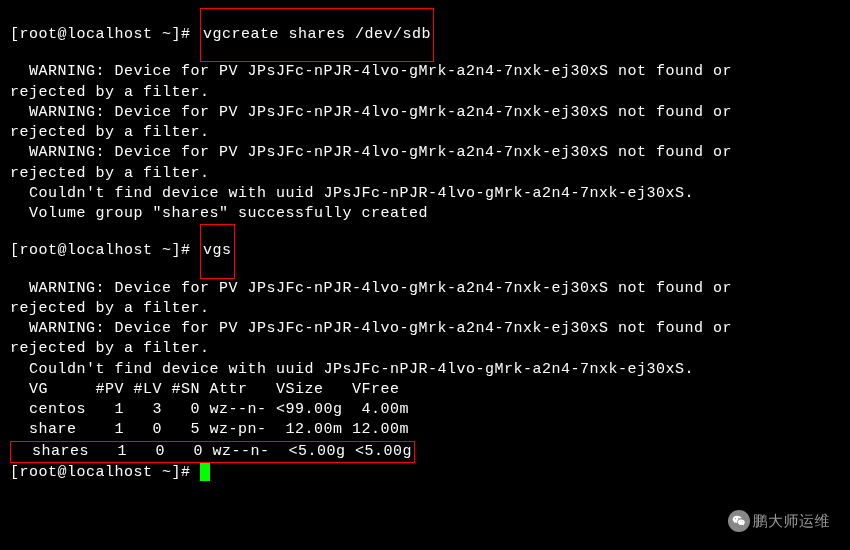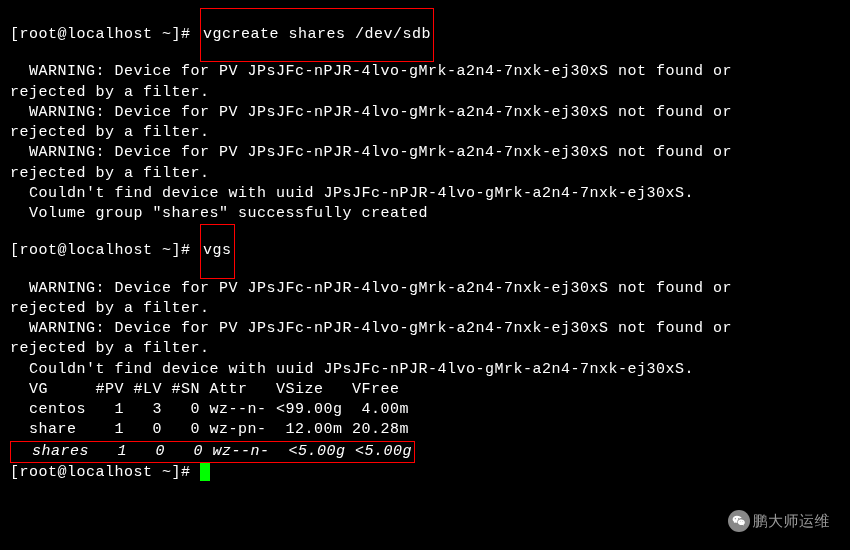--- a/index.html
+++ b/index.html
@@ -18,21 +18,20 @@
     .line { white-space: pre; }
     .cmd-highlight {
       border: 1px solid #ff0000;
       padding: 16px 2px;
       display: inline-block;
     }
     .row-highlight {
       border: 1px solid #ff0000;
       display: inline-block;
       padding: 0 2px;
-      font-style: italic;
     }
     .cursor {
       background: #00ff00;
       display: inline-block;
       width: 10px;
       height: 18px;
       vertical-align: text-bottom;
     }
     .watermark {
       position: absolute;
@@ -70,21 +69,21 @@
 <div class="line">  Volume group "shares" successfully created</div>
 
 <div class="line"><span>[root@localhost ~]# </span><span class="cmd-highlight">vgs</span></div>
 <div class="line">  WARNING: Device for PV JPsJFc-nPJR-4lvo-gMrk-a2n4-7nxk-ej30xS not found or </div>
 <div class="line">rejected by a filter.</div>
 <div class="line">  WARNING: Device for PV JPsJFc-nPJR-4lvo-gMrk-a2n4-7nxk-ej30xS not found or </div>
 <div class="line">rejected by a filter.</div>
 <div class="line">  Couldn't find device with uuid JPsJFc-nPJR-4lvo-gMrk-a2n4-7nxk-ej30xS.</div>
 <div class="line">  VG     #PV #LV #SN Attr   VSize   VFree </div>
 <div class="line">  centos   1   3   0 wz--n- &lt;99.00g  4.00m</div>
-<div class="line">  share    1   0   0 wz-pn-  12.00m 20.28m</div>
+<div class="line">  share    1   0   5 wz-pn-  12.00m 12.00m</div>
 <div class="line"><span class="row-highlight">  shares   1   0   0 wz--n-  &lt;5.00g &lt;5.00g</span></div>
 
 <div class="line"><span>[root@localhost ~]# </span><span class="cursor"></span></div>
 
 <div class="watermark">
   <span class="watermark-icon">
     <svg viewBox="0 0 24 24">
         <path d="M8.5 3C4.36 3 1 5.69 1 9c0 1.82 1.05 3.45 2.69 4.56l-.67 2.01 2.35-1.17c.98.27 2.03.43 3.13.43.28 0 .56-.01.83-.03-.18-.56-.28-1.15-.28-1.77 0-3.31 3.22-6 7.19-6 .14 0 .27 0 .41.01C15.84 4.64 12.5 3 8.5 3zm-2.75 4c.55 0 1 .45 1 1s-.45 1-1 1-1-.45-1-1 .45-1 1-1zm5.5 0c.55 0 1 .45 1 1s-.45 1-1 1-1-.45-1-1 .45-1 1-1zm5 2c-3.45 0-6.25 2.24-6.25 5s2.8 5 6.25 5c.77 0 1.51-.11 2.19-.31l2.06 1.03-.56-1.69C21.23 17.13 22 15.87 22 14.5c0-2.76-2.8-5-6.25-5zm-2.25 3.25c.41 0 .75.34.75.75s-.34.75-.75.75-.75-.34-.75-.75.34-.75.75-.75zm4.5 0c.41 0 .75.34.75.75s-.34.75-.75.75-.75-.34-.75-.75.34-.75.75-.75z"></path>
       </svg>
   </span>

